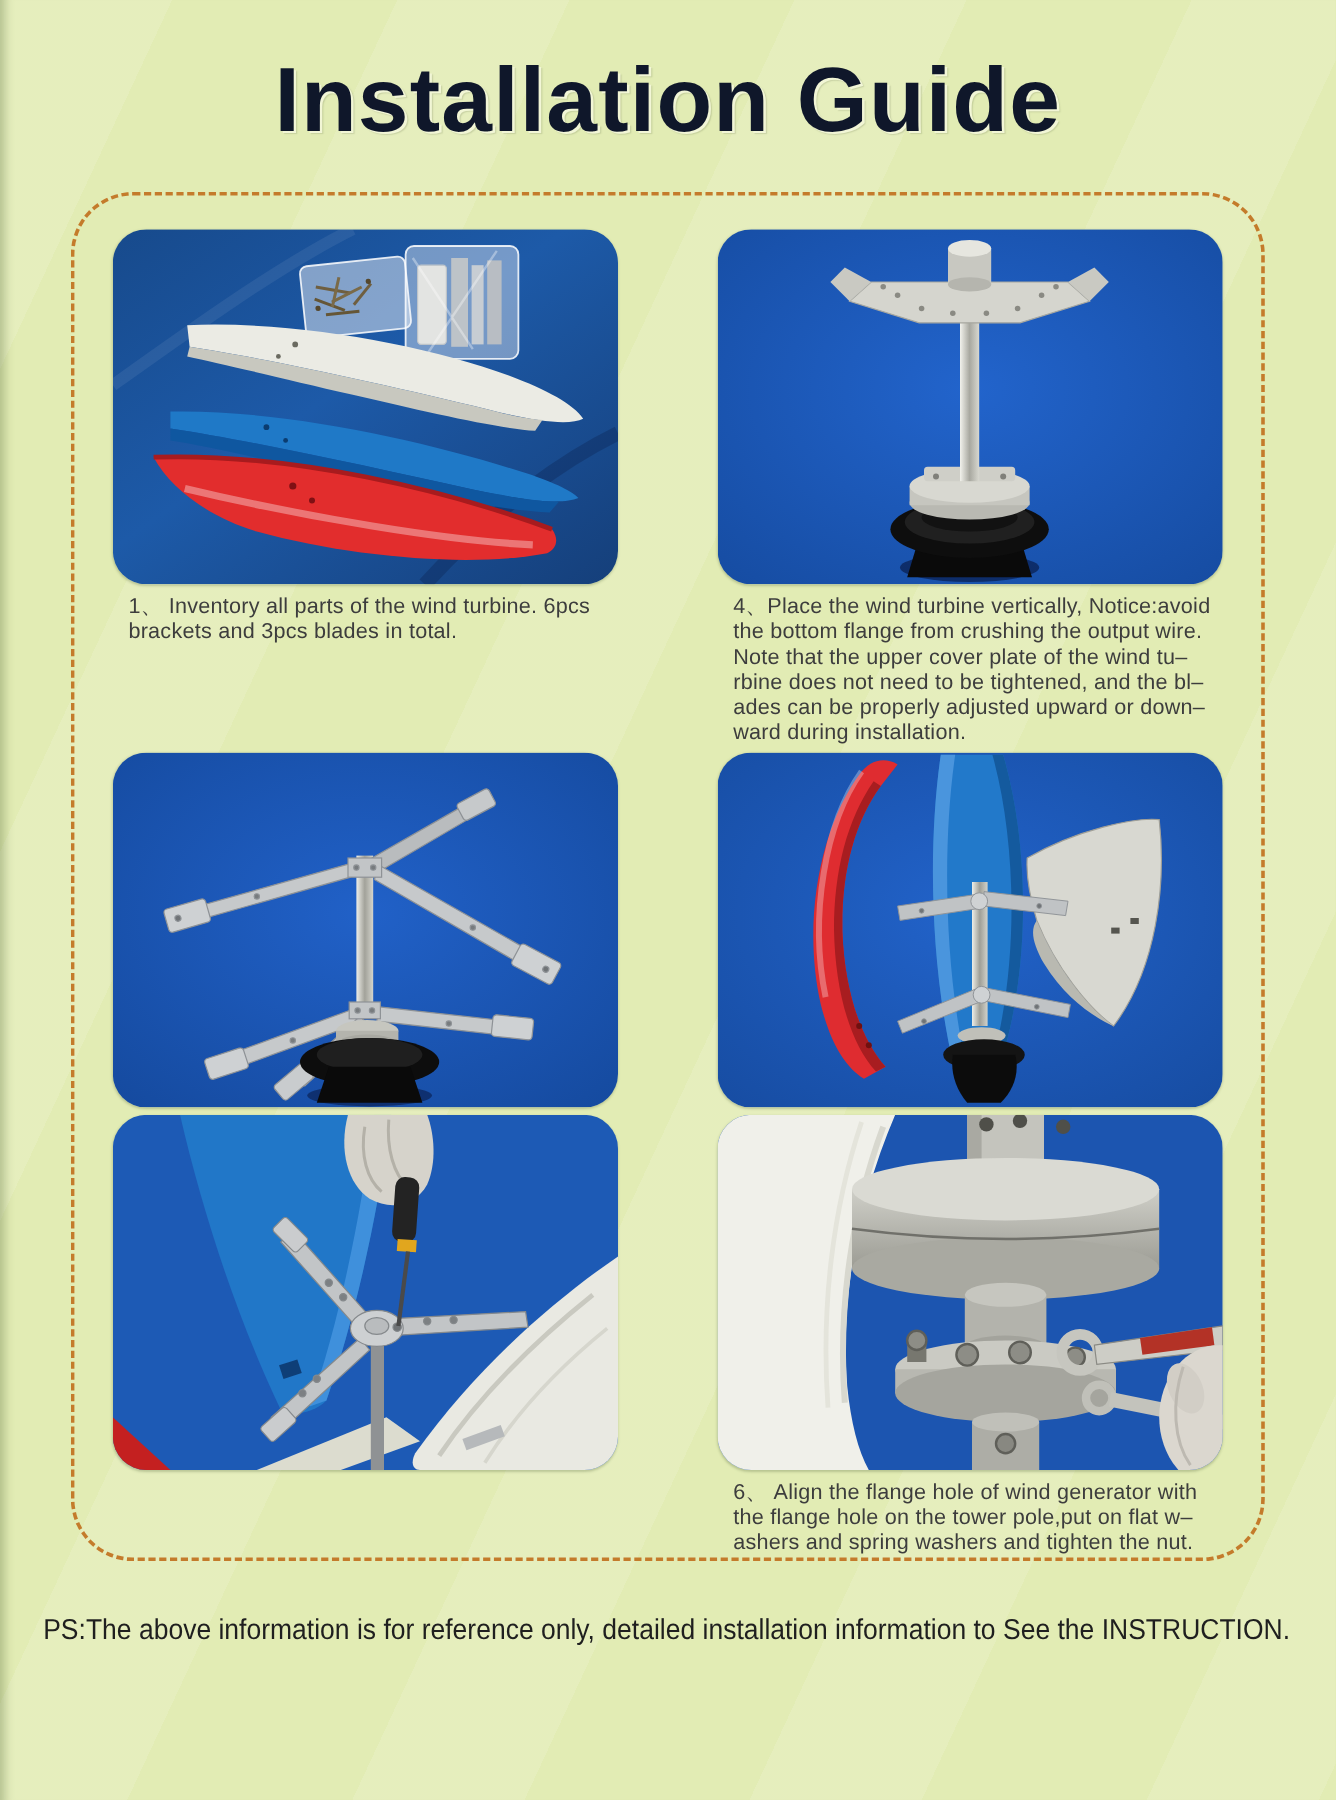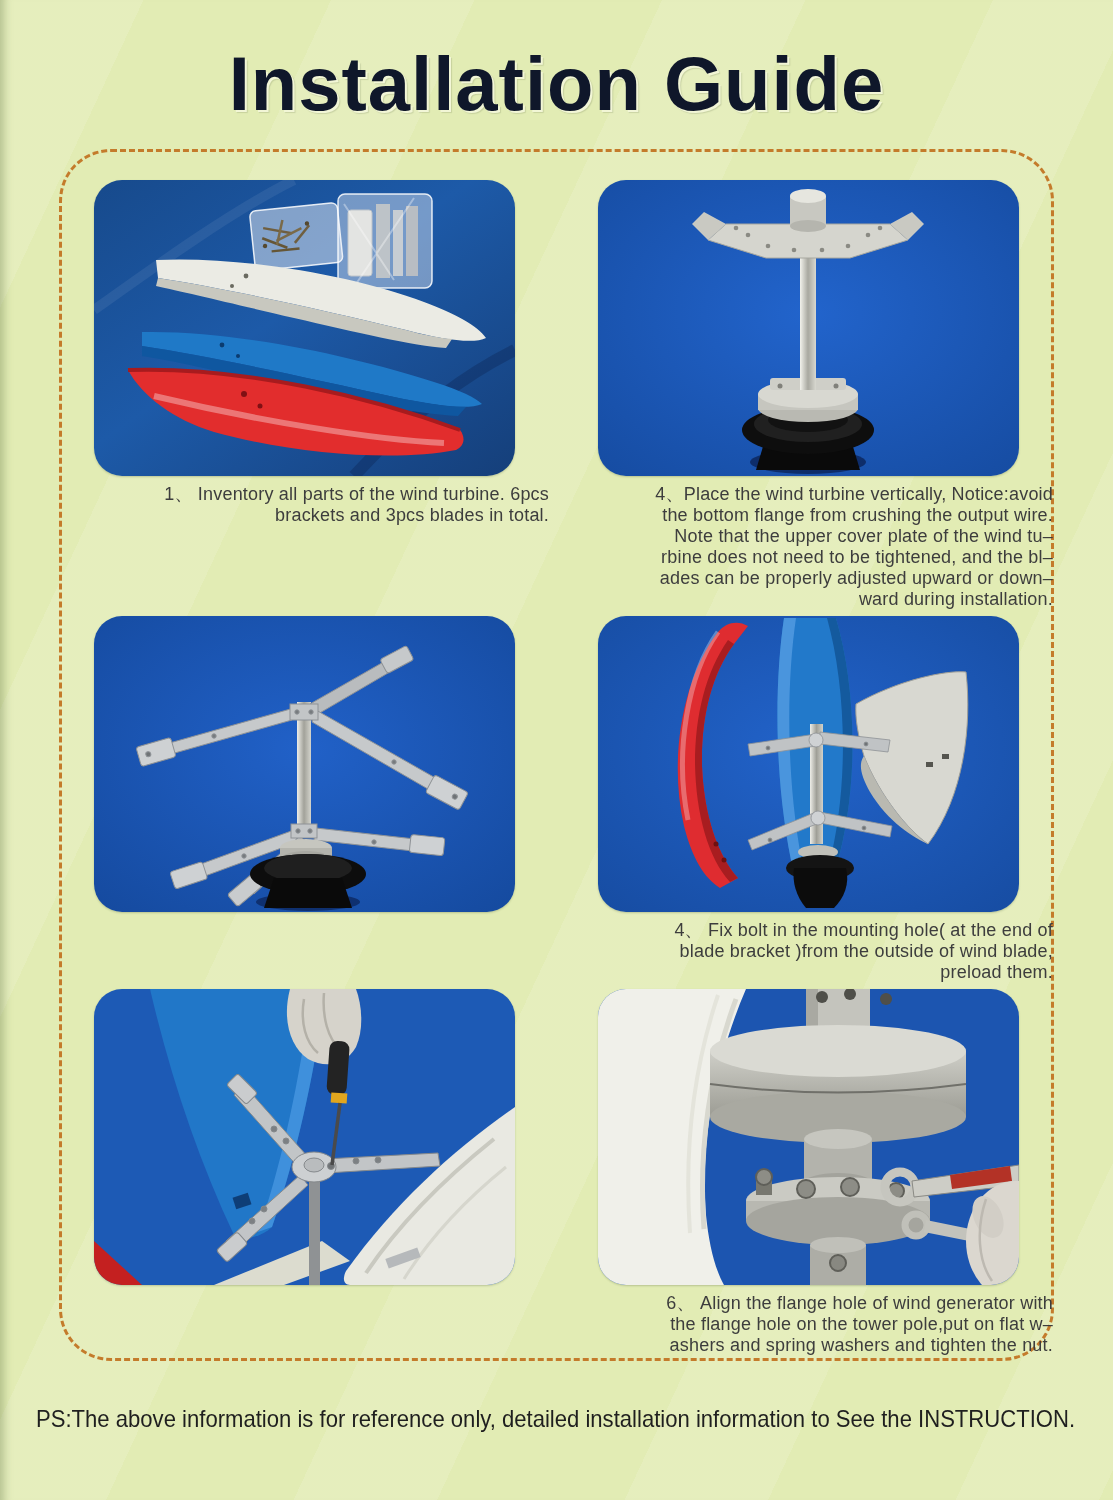--- a/index.html
+++ b/index.html
@@ -13,24 +13,24 @@
     box-shadow: inset 12px 0 8px -8px rgba(90,110,60,0.35);
     font-family:"Liberation Sans","DejaVu Sans",sans-serif;
   }
   .title{
     margin:0;padding:38px 0 0;height:110px;
     text-align:center;font-size:76px;line-height:92px;font-weight:bold;
     color:#0f172a;letter-spacing:1px;
     text-shadow:2px 2px 0 #f2f6d6, 3px 3px 1px rgba(120,130,90,0.25);
   }
   .board{
-    box-sizing:border-box;width:995px;margin:1px auto;
+    box-sizing:border-box;width:995px;margin:12px auto;
     border:3px dashed #c47b2b;border-radius:52px;
     padding:28px 32px 2px;
-    display:grid;grid-template-columns:421px 421px;column-gap:83px;row-gap:6px;text-align:right;
+    display:grid;grid-template-columns:421px 421px;column-gap:83px;row-gap:6px;
   }
   .step{width:421px;}
   .photo{
     width:421px;height:296px;border-radius:28px;overflow:hidden;
     box-shadow:0 1px 2px rgba(60,80,40,0.25);
   }
   .photo svg{display:block;width:100%;height:100%;}
   .caption{
     margin:8px 0 0;width:455px;box-sizing:border-box;
     padding:0 0 0 13px;
@@ -282,23 +282,20 @@
             <circle cx="172" cy="224" r="2" fill="#6f7376"></circle>
               <circle cx="266" cy="212" r="2" fill="#6f7376"></circle>
           </g>
           <g>
             <ellipse cx="220" cy="236" rx="20" ry="7" fill="#c0c0b9"></ellipse>
             <ellipse cx="222" cy="252" rx="34" ry="13" fill="#141414"></ellipse>
             <path d="M196,252 L248,252 C252,268 246,282 236,292 L208,292 C198,280 194,266 196,252 Z" fill="#0c0c0c"></path>
           </g>
         </svg>
       </div>
-      <p class="caption">4、 Fix bolt in the mounting hole( at the end of
-blade bracket )from the outside of wind blade,
-preload them.</p>
     </section>
 
     <section class="step">
       <div class="photo">
         <svg viewBox="0 0 421 296" preserveAspectRatio="none">
           <rect width="421" height="296" fill="#1d5ab5"></rect>
           <g>
             <path d="M56,0 L232,0 C220,90 200,175 178,238 C168,248 150,252 140,246 C104,170 76,86 56,0 Z" fill="#2177c8"></path>
             <path d="M232,0 C220,90 200,175 178,238 L164,243 C188,176 206,88 218,0 Z" fill="#3f90dc"></path>
             <rect x="140" y="206" width="16" height="12" fill="#0e3e77" transform="rotate(-18 148 212)"></rect>

